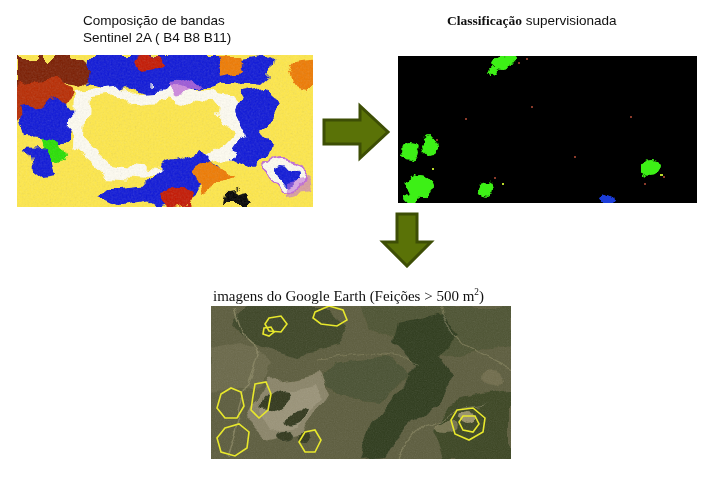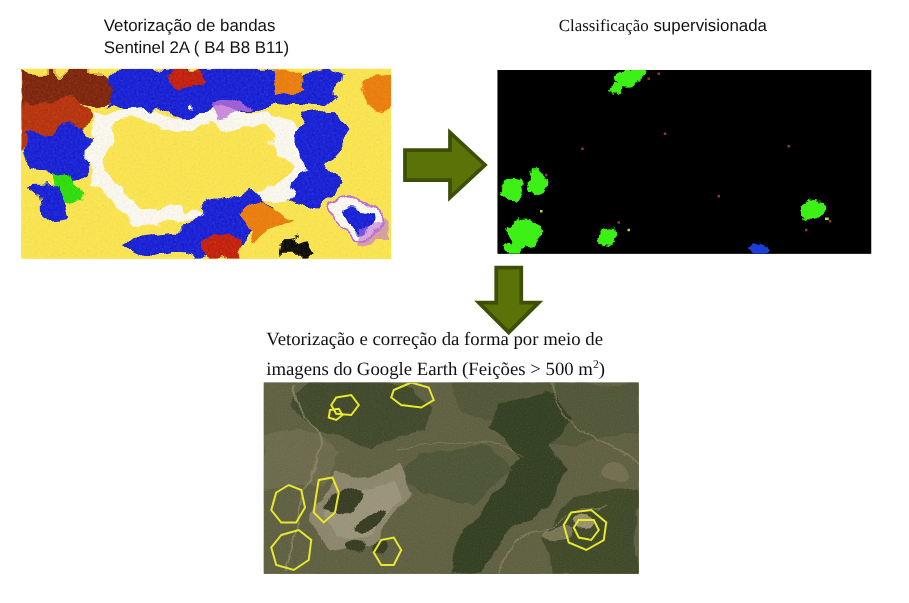--- a/index.html
+++ b/index.html
@@ -5,21 +5,21 @@
   html,body{margin:0;padding:0;background:#ffffff;}
   body{width:727px;height:482px;position:relative;overflow:hidden;
        font-family:"Liberation Sans",sans-serif;color:#111111;}
 
   .cap{position:absolute;white-space:pre-line;}
   .cap-sans{font-family:"Liberation Sans",sans-serif;font-size:13.5px;line-height:17px;}
   .cap-serif{font-family:"Liberation Serif",serif;font-size:15px;line-height:20px;}
 
   #caption-left{left:83px;top:12px;}
   #caption-right{left:447px;top:12px;}
-  #caption-right .serif-word{font-family:"Liberation Serif",serif;}
+  #caption-right .serif-word{font-family:"Liberation Serif",serif;font-weight:bold;}
   #caption-bottom{left:213px;top:262px;text-align:left;}
   #caption-bottom sup{font-size:0.62em;vertical-align:super;}
 
   .panel{position:absolute;overflow:hidden;}
 
   
   #panel-composite{left:17px;top:55px;width:296px;height:152px;background:#ffe84a;}
   #panel-composite .lay{position:absolute;inset:0;}
 
   
@@ -28,21 +28,21 @@
   
   #panel-googleearth{left:211px;top:306px;width:300px;height:153px;background:#4a4b32;}
 
   .arrow{position:absolute;}
   #arrow-right{left:320px;top:100px;width:72px;height:64px;}
   #arrow-down{left:375px;top:212px;width:64px;height:56px;}
 </style>
 </head>
 <body>
 
-<div class="cap cap-sans" id="caption-left">Vetorização de bandas
+<div class="cap cap-sans" id="caption-left">Composição de bandas
 Sentinel 2A  ( B4 B8 B11)</div>
 
 <div class="cap cap-sans" id="caption-right"><span class="serif-word">Classificação</span><span> supervisionada</span><br></div>
 
 <div class="panel" id="panel-composite">
   <svg class="lay" viewBox="0 0 296 152" preserveAspectRatio="none">
     <defs>
       <filter id="grainA">
           <feTurbulence type="fractalNoise" baseFrequency="0.55" numOctaves="4" seed="7"></feTurbulence>
         <feColorMatrix type="saturate" values="0"></feColorMatrix>
@@ -145,21 +145,21 @@
         <rect x="104" y="127" width="2" height="2"></rect>
       <rect x="34" y="112" width="2" height="2"></rect>
     </g>
   </svg>
 </div>
 
 <svg class="arrow" id="arrow-down" viewBox="0 0 64 56">
   <path d="M22,2 L42,2 L42,30 L56,30 L32,54 L8,30 L22,30 Z" fill="#5a7207" stroke="#3d4e05" stroke-width="3" stroke-linejoin="miter"></path>
 </svg>
 
-<div class="cap cap-serif" id="caption-bottom"><span>Vetorização e correção da forma por meio de</span><br><span>imagens do  Google Earth (Feições &gt; 500 m</span><sup>2</sup><span>)</span></div>
+<div class="cap cap-serif" id="caption-bottom"><br><span>imagens do  Google Earth (Feições &gt; 500 m</span><sup>2</sup><span>)</span></div>
 
 <div class="panel" id="panel-googleearth">
   <svg class="lay" viewBox="0 0 300 153" preserveAspectRatio="none" style="position:absolute;inset:0;width:100%;height:100%">
     <defs>
       <filter id="terrainWarp">
           <feTurbulence type="fractalNoise" baseFrequency="0.02" numOctaves="4" seed="5" result="t"></feTurbulence>
         <feDisplacementMap in="SourceGraphic" in2="t" scale="22" xChannelSelector="R" yChannelSelector="G"></feDisplacementMap>
         </filter>
       <filter id="terrainGrain">
           <feTurbulence type="fractalNoise" baseFrequency="0.9" numOctaves="3" seed="13"></feTurbulence>

